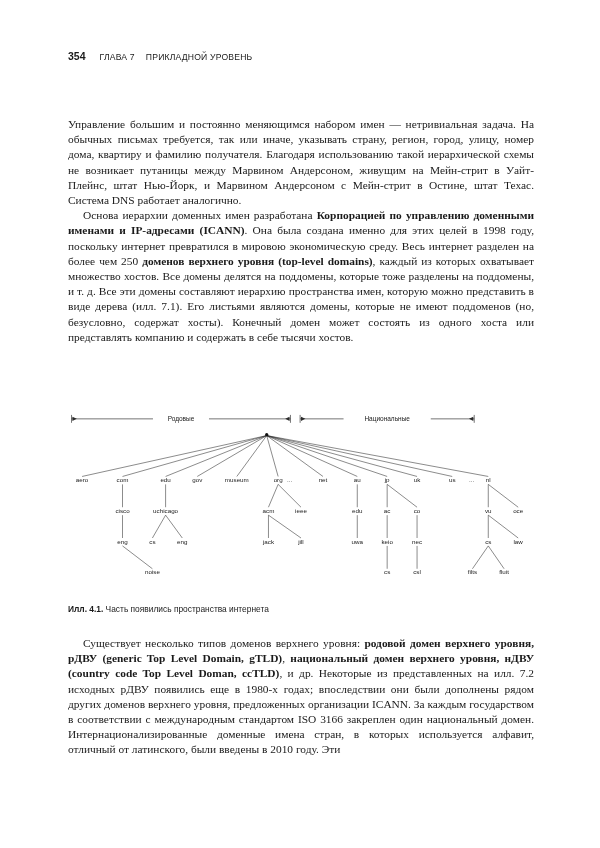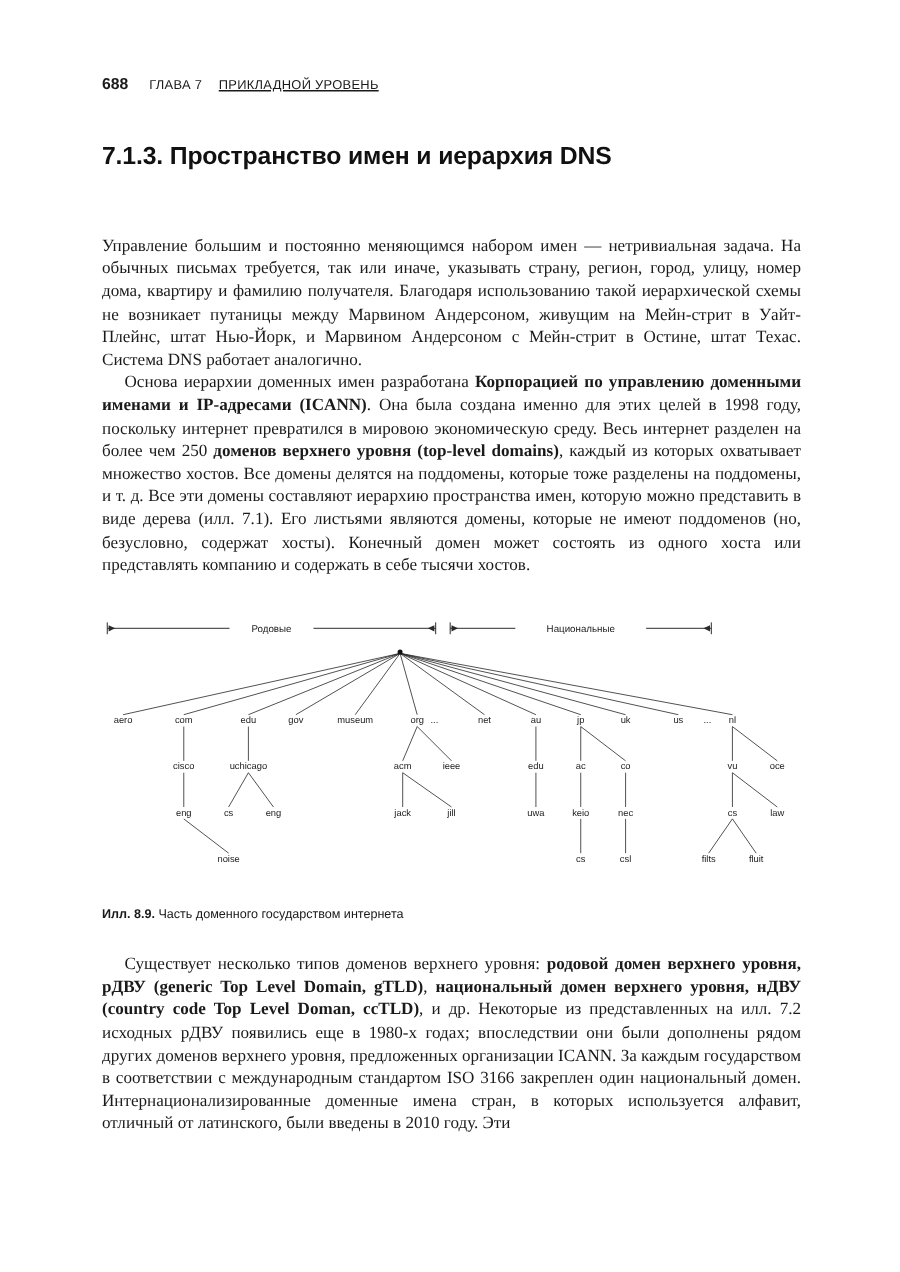--- a/index.html
+++ b/index.html
@@ -41,21 +41,20 @@
     margin-right: 14px;
     letter-spacing: 0;
   }
   .chap-num {
     margin-right: 11px;
     text-transform: uppercase;
     text-align: center;
   }
   .chap-title {
     text-transform: uppercase;
-    text-decoration: underline;
   }
 
   
   .section-heading {
     position: absolute;
     left: 68px;
     top: 84px;
     width: 470px;
     font-family: "Liberation Sans", sans-serif;
     font-weight: bold;
@@ -79,21 +78,21 @@
   .body-block p {
     margin: 0;
   }
   .body-block p + p {
     text-indent: 15px;
   }
   .body-block b {
     font-weight: bold;
   }
 
-  #para-top { top: 117px; margin-top: 40px; }
+  #para-top { top: 117px; }
   #para-bottom { top: 636px; }
 
   
   .figure {
     position: absolute;
     left: 68px;
     top: 398px;
     width: 466px;
     height: 200px;
   }
@@ -143,26 +142,25 @@
   .caption .cap-num {
     font-weight: bold;
   }
 </style>
 </head>
 <body>
 
 <div class="page">
 
   <div class="running-head">
-    <span class="folio">688</span>
+    <span class="folio">354</span>
     <span class="chap-num">ГЛАВА 7</span>
     <span class="chap-title">ПРИКЛАДНОЙ УРОВЕНЬ</span>
   </div>
 
-  <h1 class="section-heading">7.1.3. Пространство имен и иерархия DNS</h1>
 
   <div class="body-block" id="para-top">
     <p>Управление большим и постоянно меняющимся набором имен — нетривиальная задача. На обычных письмах требуется, так или иначе, указывать страну, регион, город, улицу, номер дома, квартиру и фамилию получателя. Благодаря использованию такой иерархической схемы не возникает путаницы между Марвином Андерсоном, живущим на Мейн-стрит в Уайт-Плейнс, штат Нью-Йорк, и Марвином Андерсоном с Мейн-стрит в Остине, штат Техас. Система DNS работает аналогично.</p>
     <p><span>Основа иерархии доменных имен разработана </span><b>Корпорацией по управлению доменными именами и IP-адресами (ICANN)</b><span>. Она была создана именно для этих целей в 1998 году, поскольку интернет превратился в мировою экономическую среду. Весь интернет разделен на более чем 250 </span><b>доменов верхнего уровня (top-level domains)</b><span>, каждый из которых охватывает множество хостов. Все домены делятся на поддомены, которые тоже разделены на поддомены, и т. д. Все эти домены составляют иерархию пространства имен, которую можно представить в виде дерева (илл. 7.1). Его листьями являются домены, которые не имеют поддоменов (но, безусловно, содержат хосты). Конечный домен может состоять из одного хоста или представлять компанию и содержать в себе тысячи хостов.</span></p>
   </div>
 
   <div class="figure">
     <svg class="figure-frame" viewBox="0 0 530 200" width="466" height="200">
       <g id="fig-brackets">
           <line x1="4" y1="5.5" x2="4" y2="14.5" class="rule-line"></line>
@@ -256,20 +254,20 @@
           <text x="96" y="187" text-anchor="middle" class="fig-label">noise</text>
           <text x="363" y="187" text-anchor="middle" class="fig-label">cs</text>
           <text x="397" y="187" text-anchor="middle" class="fig-label">csl</text>
           <text x="460" y="187" text-anchor="middle" class="fig-label">filts</text>
           <text x="496" y="187" text-anchor="middle" class="fig-label">fluit</text>
         </g>
     </svg>
   </div>
 
   <div class="caption">
-    <span class="cap-num">Илл. 8.9.</span><span> Часть доменного государством интернета</span>
+    <span class="cap-num">Илл. 4.1.</span><span> Часть появились пространства интернета</span>
   </div>
 
   <div class="body-block" id="para-bottom">
     <p style="text-indent:15px"><span>Существует несколько типов доменов верхнего уровня: </span><b>родовой домен верхнего уровня, рДВУ (generic Top Level Domain, gTLD)</b><span>, </span><b>национальный домен верхнего уровня, нДВУ (country code Top Level Doman, ccTLD)</b><span>, и др. Некоторые из представленных на илл. 7.2 исходных рДВУ появились еще в 1980-х годах; впоследствии они были дополнены рядом других доменов верхнего уровня, предложенных организации ICANN. За каждым государством в соответствии с международным стандартом ISO 3166 закреплен один национальный домен. Интернационализированные доменные имена стран, в которых используется алфавит, отличный от латинского, были введены в 2010 году. Эти</span></p>
   </div>
 
 </div>
 
 </body></html>

